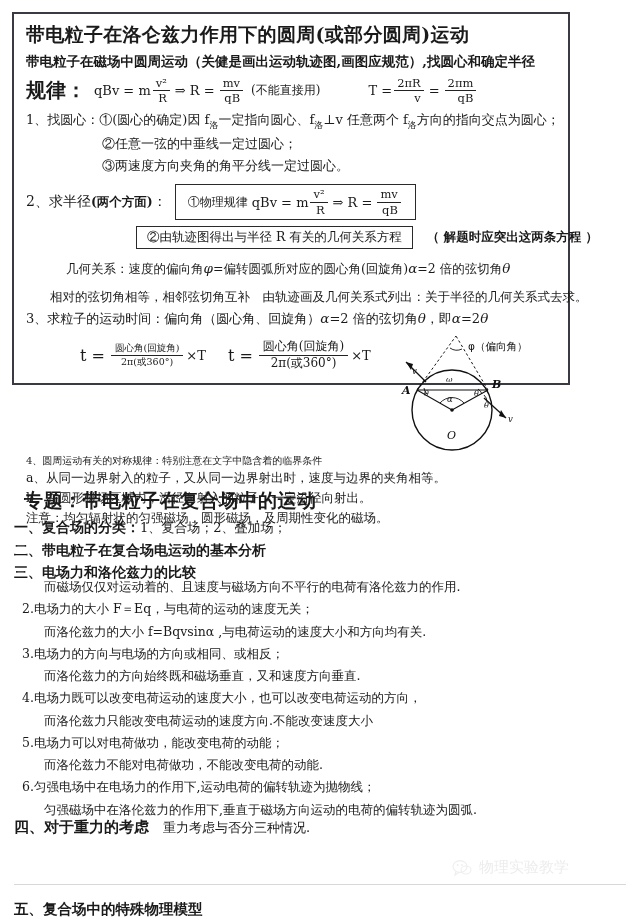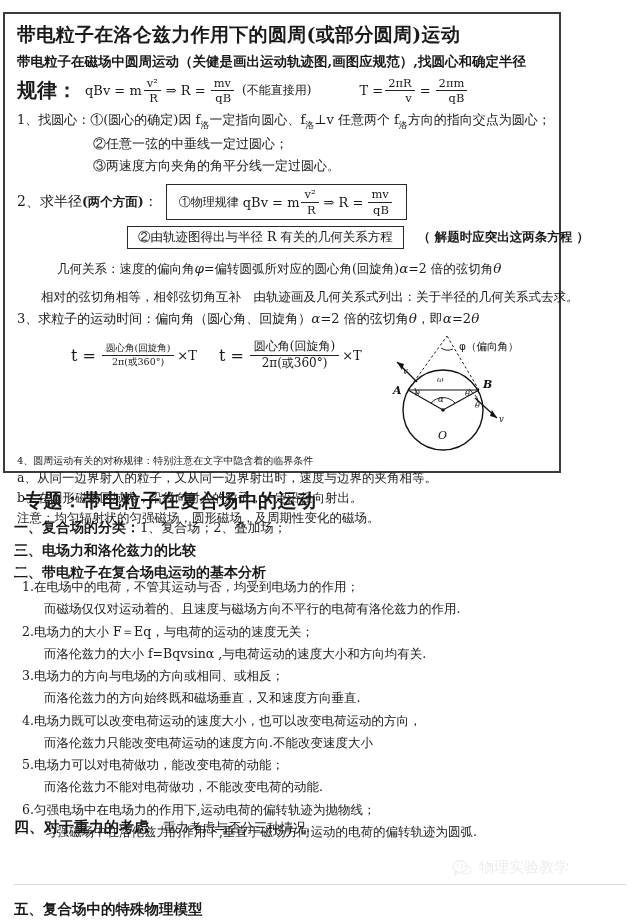--- a/index.html
+++ b/index.html
@@ -18,24 +18,24 @@
   .page {
     position: relative;
     width: 640px;
     height: 923px;
     background: #fff;
   }
 
   
   .outer-box {
     position: absolute;
-    left: 3px;
+    left: 12px;
     top: 12px;
     width: 558px;
-    height: 461px;
+    height: 373px;
     border: 2px solid #3a3a42;
     box-sizing: border-box;
     padding: 6px 10px 0 10px;
   }
 
   .title-main {
     font-size: 19px;
     font-weight: 700;
     letter-spacing: 0.3px;
     line-height: 1.35;
@@ -438,26 +438,25 @@
     <div class="item-ab">b、在圆形磁场区域内，沿径向射入的粒子，一定沿径向射出。</div>
     <div class="item-ab">注意：均匀辐射状的匀强磁场，圆形磁场，及周期性变化的磁场。</div>
   </div>
 
   <div class="topic-title">专题：带电粒子在复合场中的运动</div>
 
   <div class="sec-list">
     <div class="sec-head">
       <span>一、复合场的分类：</span><span class="thin">1、复合场；2、叠加场；</span>
     </div>
+    <div class="sec-head">二、带电粒子在复合场电运动的基本分析</div>
     <div class="sec-head">三、电场力和洛伦兹力的比较</div>
-    <div class="sec-head">二、带电粒子在复合场电运动的基本分析</div>
   </div>
 
   <div class="body-list">
-    <div class="bl">1.在电场中的电荷，不管其运动与否，均受到电场力的作用；</div>
     <div class="bl sub-ln">而磁场仅仅对运动着的、且速度与磁场方向不平行的电荷有洛伦兹力的作用.</div>
     <div class="bl">2.电场力的大小 F＝Eq，与电荷的运动的速度无关；</div>
     <div class="bl sub-ln">而洛伦兹力的大小 f=Bqvsinα ,与电荷运动的速度大小和方向均有关.</div>
     <div class="bl">3.电场力的方向与电场的方向或相同、或相反；</div>
     <div class="bl sub-ln">而洛伦兹力的方向始终既和磁场垂直，又和速度方向垂直.</div>
     <div class="bl">4.电场力既可以改变电荷运动的速度大小，也可以改变电荷运动的方向，</div>
     <div class="bl sub-ln">而洛伦兹力只能改变电荷运动的速度方向.不能改变速度大小</div>
     <div class="bl">5.电场力可以对电荷做功，能改变电荷的动能；</div>
     <div class="bl sub-ln">而洛伦兹力不能对电荷做功，不能改变电荷的动能.</div>
     <div class="bl">6.匀强电场中在电场力的作用下,运动电荷的偏转轨迹为抛物线；</div>

